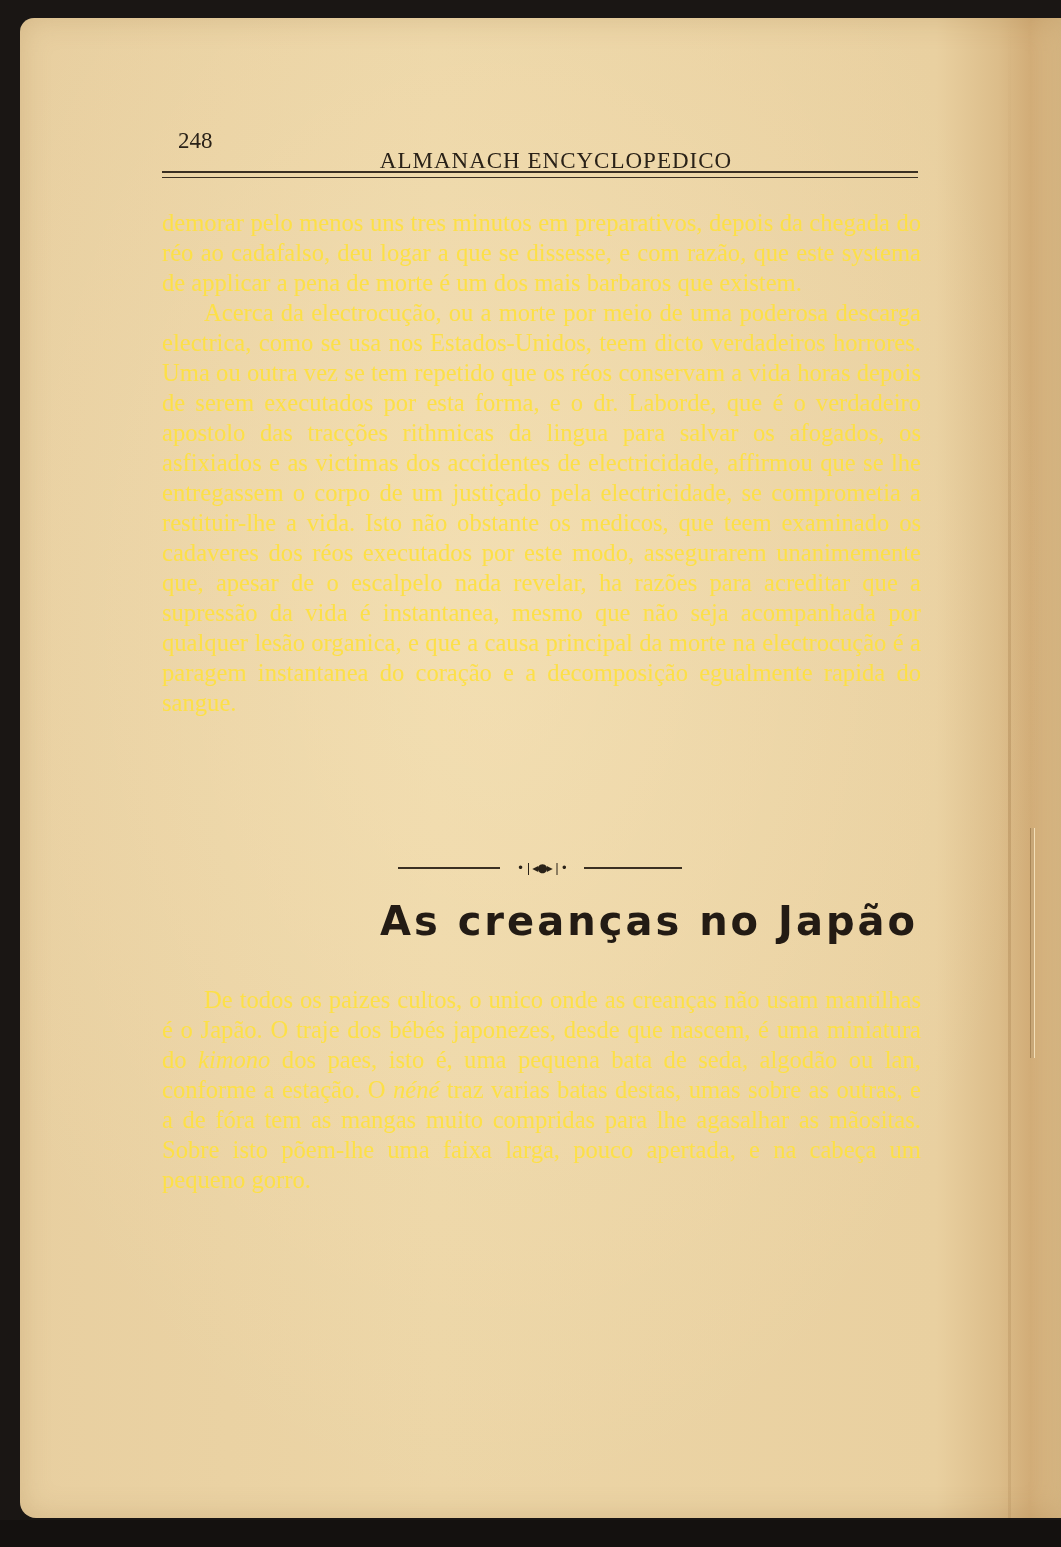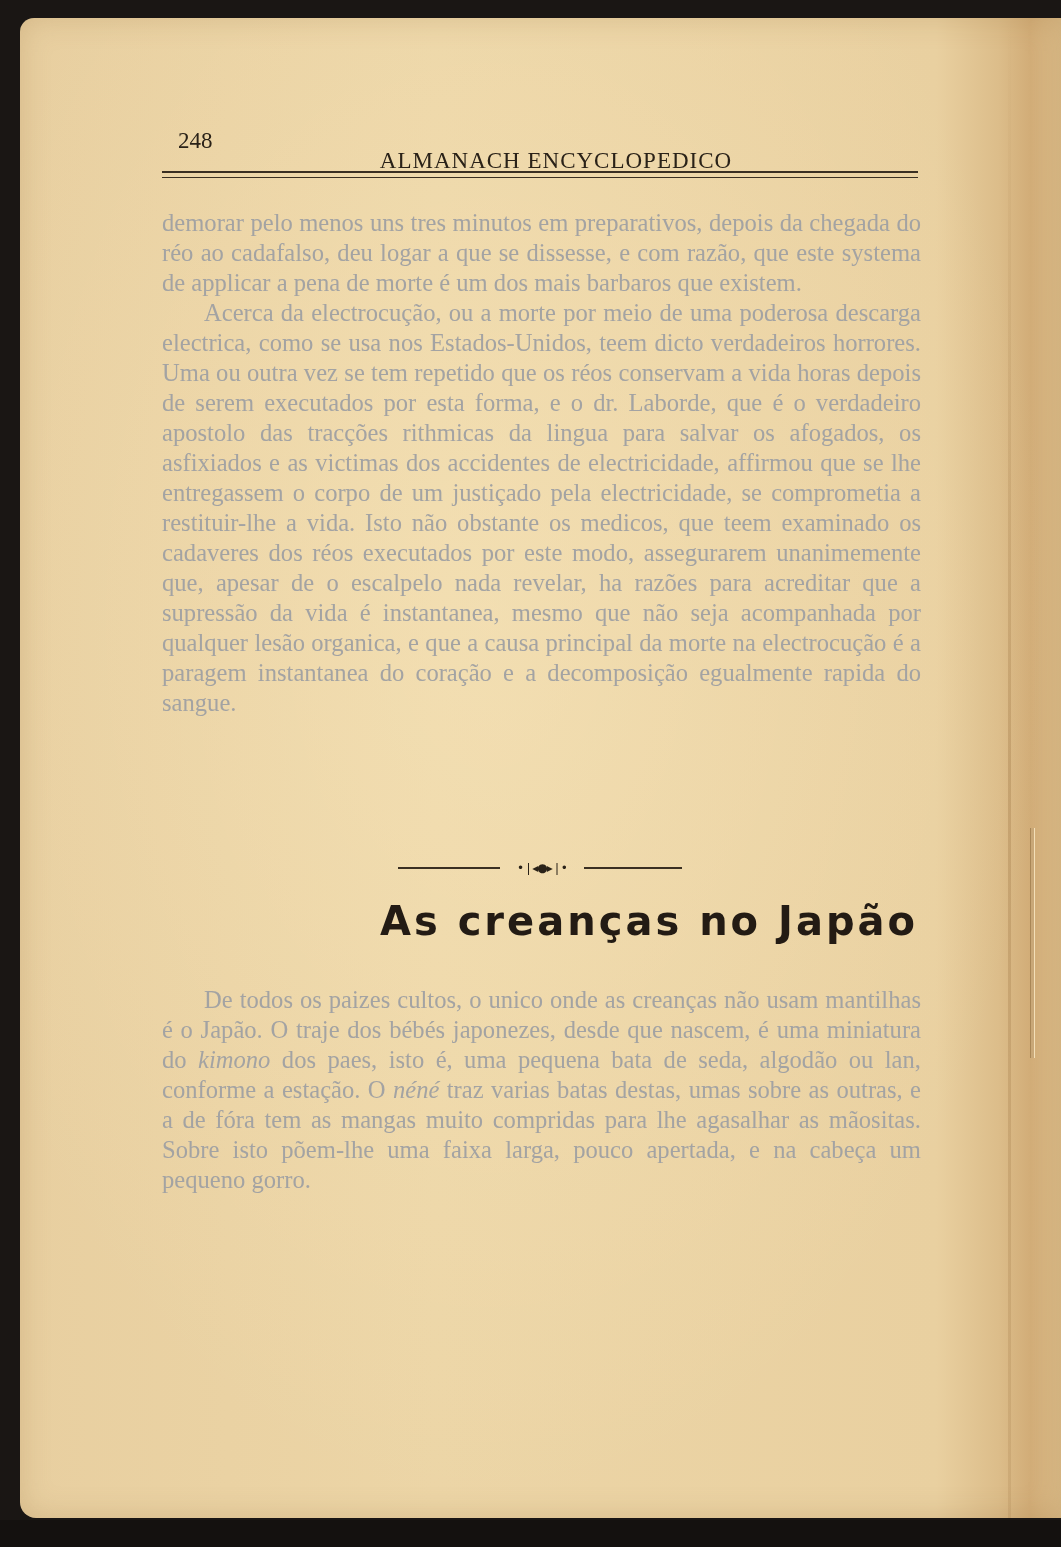--- a/index.html
+++ b/index.html
@@ -40,21 +40,21 @@
   .running-title {
     position: absolute; left: 0; right: 0; top: 2px; text-align: center;
     font-size: 23px; letter-spacing: 1px; color: #2a2218; margin-top: 20px;
   }
   .header-rule {
     position: absolute; left: 162px; top: 171px; width: 756px; height: 4px;
     border-top: 2px solid #3a2f22; border-bottom: 1px solid #3a2f22;
   }
   .body-text {
     position: absolute; left: 162px; width: 759px;
-    font-size: 24.6px; line-height: 30px; color: #a3a3a3;
+    font-size: 24.6px; line-height: 30px; color: #fde047;
     text-align: justify;
   }
   .body-text p { margin: 0; text-indent: 42px; }
   .body-text p.no-indent { text-indent: 0; }
   .section-1 { top: 208px; }
   .section-2 { top: 985px; }
   .ornament {
     position: absolute; left: 398px; top: 861px; width: 284px; height: 14px;
   }
   .ornament .line {

